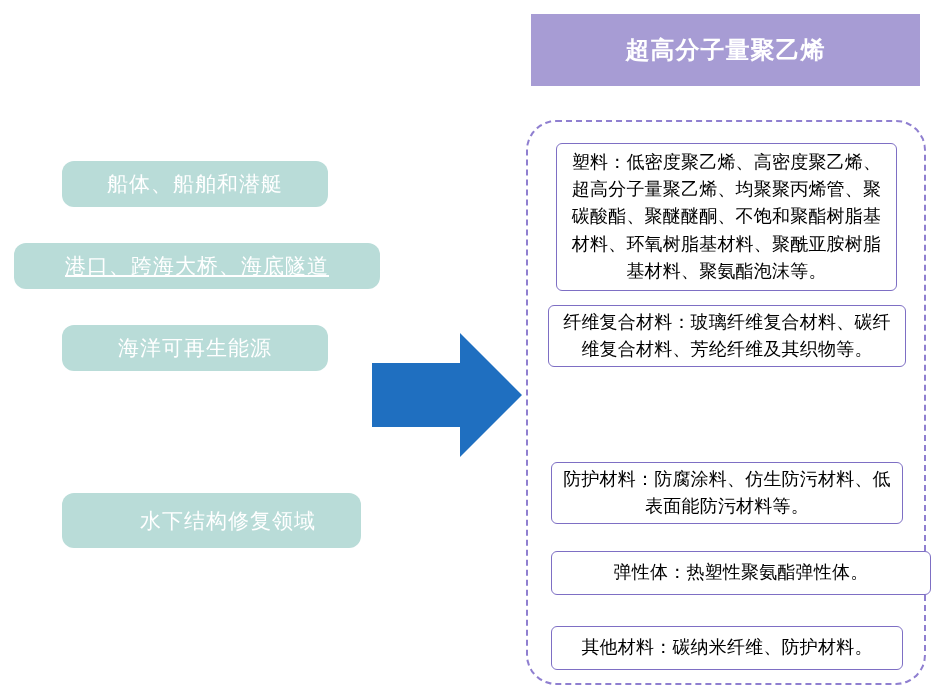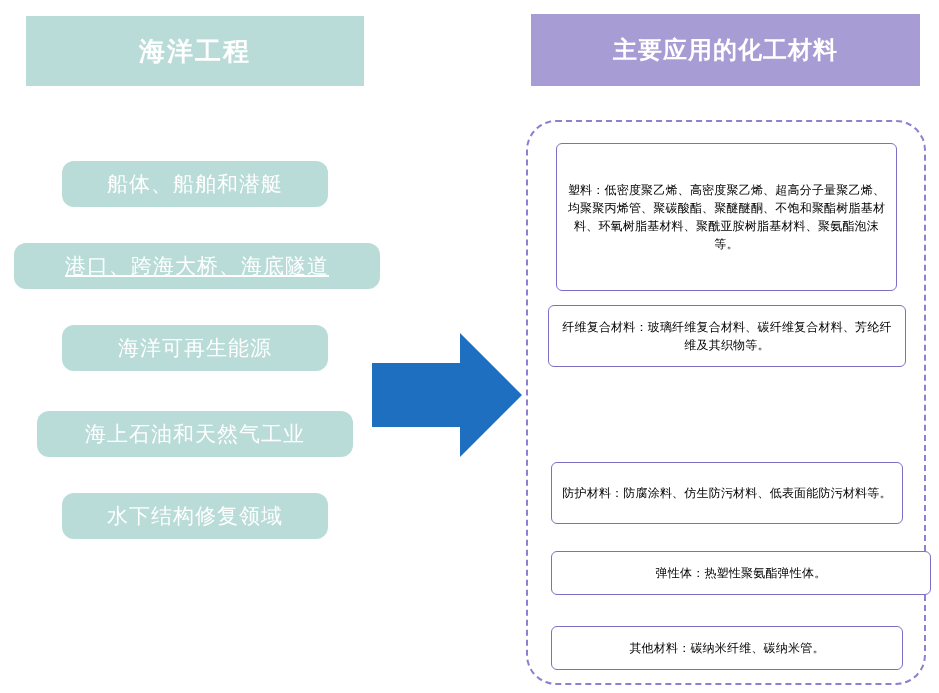--- a/index.html
+++ b/index.html
@@ -88,47 +88,45 @@
     border: 1px solid #7e6fc4;
     border-radius: 6px;
     box-sizing: border-box;
     display: flex;
     align-items: center;
     justify-content: center;
     padding: 4px 10px;
   }
   .mat-card p {
     margin: 0;
-    font-size: 12px;
+    font-size: 18px;
     line-height: 1.52;
     color: #000000;
     text-align: center;
     letter-spacing: 0.2px;
   }
 </style>
 </head>
 <body>
 
 <div class="canvas">
 
-  <div class="left-header">海洋工程</div>
 
   <div class="left-item" style="left:62px; top:161px; width:266px; height:46px;">船体、船舶和潜艇</div>
   <div class="left-item" style="left:14px; top:243px; width:366px; height:46px;text-decoration:underline;">港口、跨海大桥、海底隧道</div>
   <div class="left-item" style="left:62px; top:325px; width:266px; height:46px;">海洋可再生能源</div>
-  <div class="left-item" style="left:37px; top:411px; width:316px; height:46px;">海上石油和天然气工业</div>
-  <div class="left-item" style="left:62px; top:493px; width:266px; height:46px;">水下结构修复领域</div>
+  <div class="left-item" style="left:62px; top:493px; width:266px; height:55px;padding-left:33px;">水下结构修复领域</div>
 
   <div class="arrow">
     <svg width="150" height="140" viewBox="0 0 150 140" xmlns="http://www.w3.org/2000/svg">
       <polygon points="0,38 88,38 88,8 150,70 88,132 88,102 0,102" fill="#1f6fc0"></polygon>
     </svg>
   </div>
 
-  <div class="right-header">主要应用的化工材料</div>
+  <div class="right-header">超高分子量聚乙烯</div>
 
   <div class="dashed-box"></div>
 
   <div class="mat-card" style="left:556px; top:143px; width:341px; height:148px;">
     <p>塑料：低密度聚乙烯、高密度聚乙烯、超高分子量聚乙烯、均聚聚丙烯管、聚碳酸酯、聚醚醚酮、不饱和聚酯树脂基材料、环氧树脂基材料、聚酰亚胺树脂基材料、聚氨酯泡沫等。</p>
   </div>
 
   <div class="mat-card" style="left:548px; top:305px; width:358px; height:62px;">
     <p>纤维复合材料：玻璃纤维复合材料、碳纤维复合材料、芳纶纤维及其织物等。</p>
   </div>
@@ -136,16 +134,16 @@
 
   <div class="mat-card" style="left:551px; top:462px; width:352px; height:62px;">
     <p>防护材料：防腐涂料、仿生防污材料、低表面能防污材料等。</p>
   </div>
 
   <div class="mat-card" style="left:551px; top:551px; width:380px; height:44px;">
     <p>弹性体：热塑性聚氨酯弹性体。</p>
   </div>
 
   <div class="mat-card" style="left:551px; top:626px; width:352px; height:44px;">
-    <p>其他材料：碳纳米纤维、碳纳米管。</p>
+    <p>其他材料：碳纳米纤维、防护材料。</p>
   </div>
 
 </div>
 
 </body></html>

